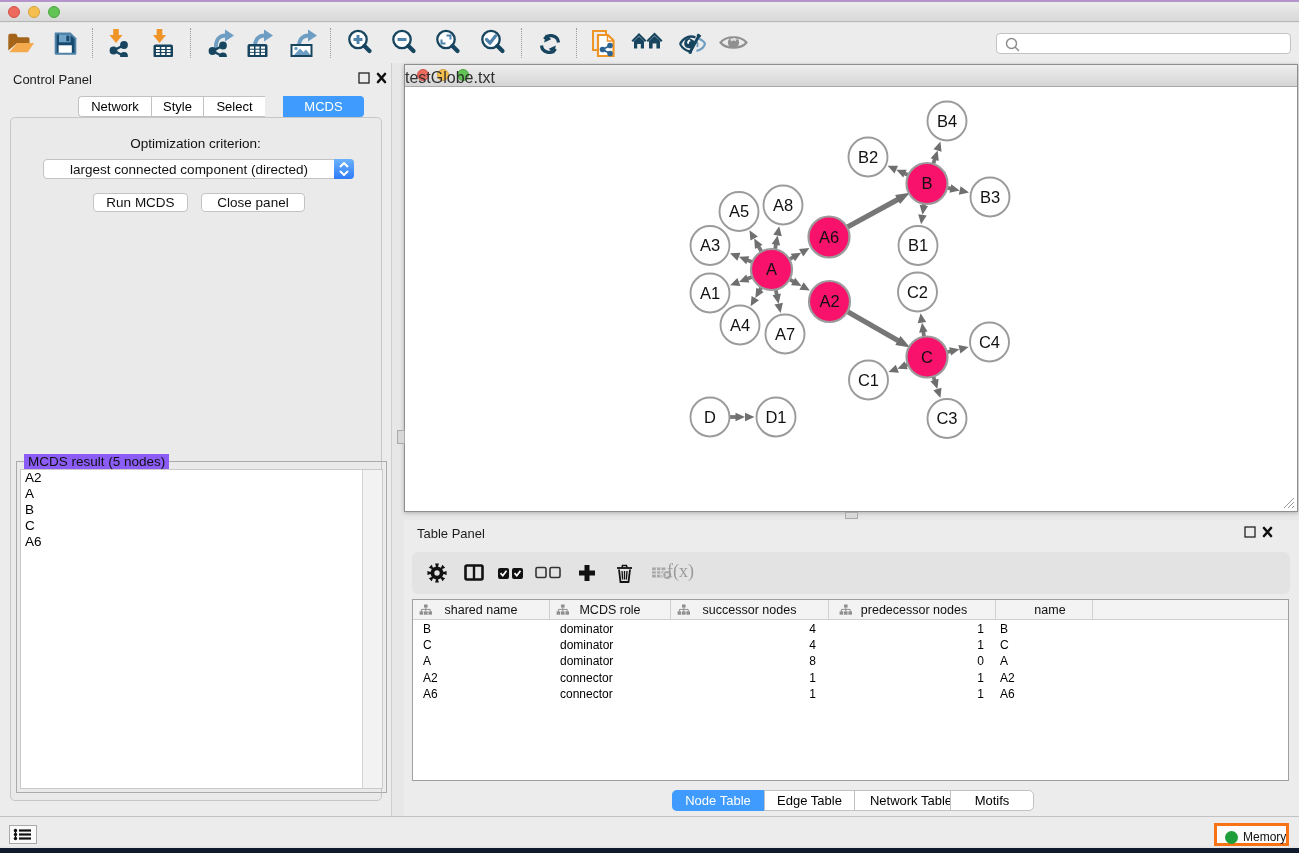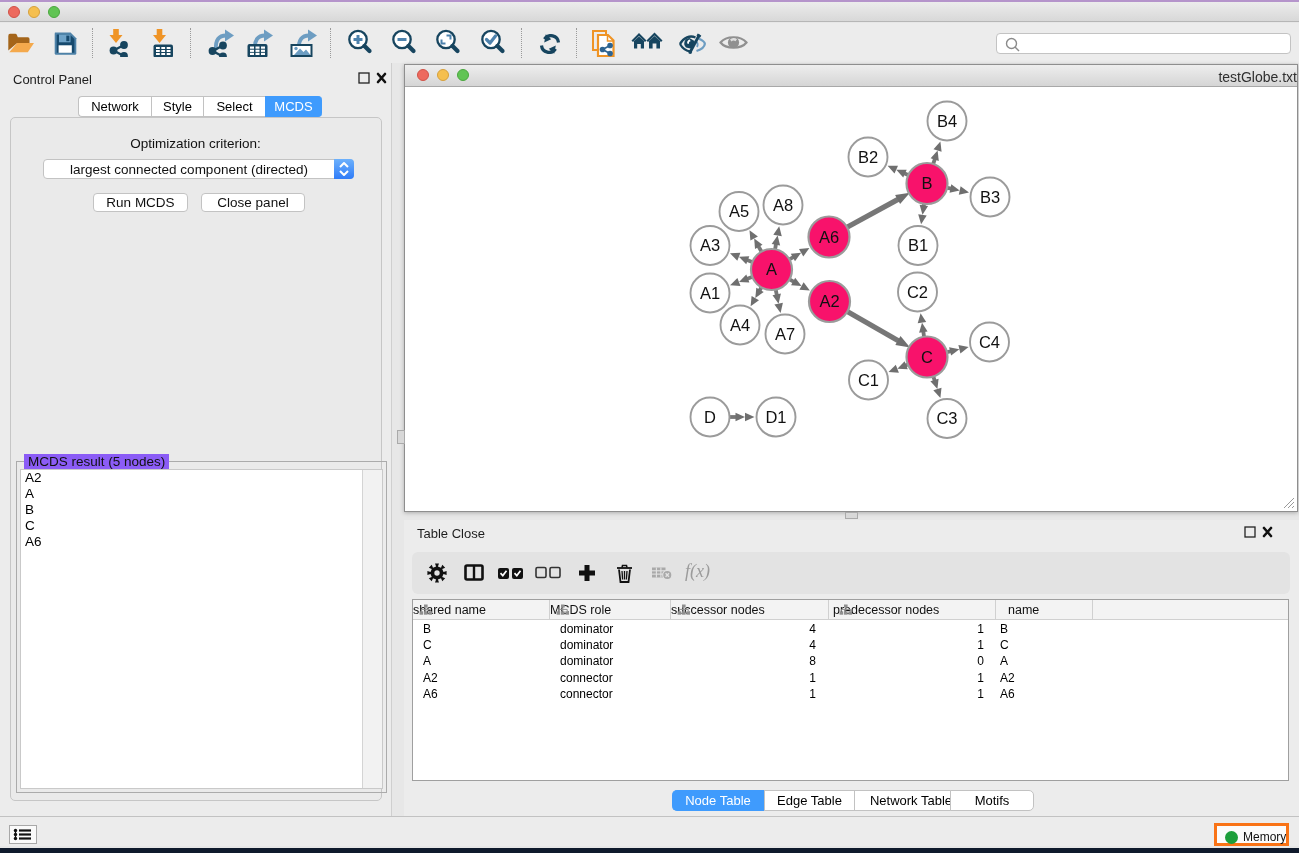--- a/index.html
+++ b/index.html
@@ -34,29 +34,29 @@
 #grpList{position:absolute;left:3px;top:7px;width:363px;height:320px;background:#fff;border:1px solid #c9c9c9}
 #grpList .it{font-size:13.5px;color:#000;padding-left:4px;height:16px;line-height:16px}
 #grpSb{position:absolute;right:0;top:0;width:20px;height:100%;background:#f2f2f2;border-left:1px solid #d4d4d4}
 
 #netwin{position:absolute;left:404px;top:1px;width:894px;height:448px;background:#fff;border:1px solid #8e8e8e;box-shadow:0 1px 4px rgba(0,0,0,.25)}
 #nwTbar{position:absolute;left:0;top:0;width:100%;height:22px;background:linear-gradient(180deg,#eeeeee,#d5d5d5);border-bottom:1px solid #a8a8a8}
 #nwTbar .r{left:12px;background:#ed6a5e;border:0.5px solid #d05248}
 #nwTbar .y{left:32px;background:#f5bf4f;border:0.5px solid #d6a03c}
 #nwTbar .g{left:52px;background:#61c454;border:0.5px solid #4aa73e}
 #nwTbar .tl{top:4px}
-#nwTitle{position:absolute;top:4px;left:0;width:100%;text-align:right;font-size:14px;color:#2f2f2f}
+#nwTitle{position:absolute;top:4px;left:0;width:100%;text-align:left;font-size:16px;color:#2f2f2f}
 #graphArea{position:absolute;left:0;top:22px;width:892px;height:424px;background:#fff}
 
 #tpanel{position:absolute;left:404px;top:457px;width:895px;height:296px;background:#ececec}
 #tpTitle{position:absolute;left:13px;top:6px;font-size:13px;color:#1d1d1d}
 #ttoolbar{position:absolute;left:8px;top:32px;width:878px;height:42px;background:#e3e3e3;border-radius:6px}
 #ttable{position:absolute;left:8px;top:79px;width:877px;height:182px;background:#fff;border:1px solid #9f9f9f}
 #thead{position:absolute;left:0;top:0;width:100%;height:20px;background:#f3f3f3;border-bottom:1px solid #d0d0d0}
-.thc{position:absolute;top:0;height:20px;border-right:1px solid #d0d0d0;font-size:12.5px;color:#111;line-height:20px}
+.thc{position:absolute;top:0;height:20px;border-right:1px solid #d0d0d0;font-size:12.5px;color:#111;text-align:center;line-height:20px}
 .sorti{position:absolute;left:6px;top:4px}
 .trow{position:absolute;left:0;width:100%;height:16px;font-size:12px;color:#000}
 .tc{position:absolute;top:1px;height:15px}
 .num{text-align:right}
 #btabs{position:absolute;left:268px;top:270px;height:21px}
 
 #statusbar{position:absolute;left:0;top:814px;width:1299px;height:30px;background:#ececec;border-top:1px solid #c2c2c2}
 #listBtn{position:absolute;left:9px;top:8px;width:28px;height:19px;background:#fafafa;border:1px solid #a8a8a8}
 #memBtn{position:absolute;left:1214px;top:6px;width:75px;height:23px;background:#fbfbfb;border:3px solid #f97316;font-size:12px;color:#111}
 #memDot{position:absolute;left:8px;top:5px;width:13px;height:13px;border-radius:50%;background:#1d9e3b}
@@ -213,21 +213,21 @@
     <div id="cpanel">
       <div id="cpTitle">Control Panel</div>
       <svg class="paneIcons" style="left:358px" width="30" height="12" viewBox="0 0 30 12">
           <rect x="1" y="1" width="10" height="10" fill="none" stroke="#222" stroke-width="1.3"></rect>
           <path d="M20 2 L27 10 M27 2 L20 10" stroke="#111" stroke-width="2.6" stroke-linecap="round"></path>
         </svg>
       <div id="cpTabs">
         <div class="seg" style="left:0;width:73px;border-left:1px solid #c2c2c2;border-radius:4px 0 0 4px">Network</div>
         <div class="seg" style="left:73px;width:52px;border-left:1px solid #c2c2c2">Style</div>
         <div class="seg" style="left:125px;width:62px;border-left:1px solid #c2c2c2">Select</div>
-        <div class="seg sel" style="left:187px;width:57px;border-radius:0 4px 4px 0">MCDS</div>
+        <div class="seg sel" style="left:205px;width:81px;border-radius:0 4px 4px 0">MCDS</div>
       </div>
       <div id="cpBody"></div>
       <div id="combo">
         <div id="comboTxt">largest connected component (directed)</div>
         <div id="comboBtn"><svg width="20" height="20" viewBox="0 0 20 20">
               <path d="M6 8 L10 4 L14 8" fill="none" stroke="#fff" stroke-width="2" stroke-linejoin="round"></path>
               <path d="M6 12 L10 16 L14 12" fill="none" stroke="#fff" stroke-width="2" stroke-linejoin="round"></path>
             </svg></div>
       </div>
       <div id="optLabel">Optimization criterion:</div>
@@ -353,21 +353,21 @@
 <text x="776" y="422.5" text-anchor="middle" font-size="16.5" fill="#111">D1</text>
         </svg>
         <svg style="position:absolute;right:2px;bottom:2px" width="12" height="12" viewBox="0 0 12 12">
             <path d="M11 1 L1 11 M11 5 L5 11 M11 9 L9 11" stroke="#9a9a9a" stroke-width="1"></path>
           </svg>
       </div>
     </div>
     <div class="stub" style="left:397px;top:367px;width:8px;height:14px"></div>
     <div class="stub" style="left:845px;top:449px;width:13px;height:7px"></div>
     <div id="tpanel">
-      <div id="tpTitle">Table Close</div>
+      <div id="tpTitle">Table Panel</div>
       <svg class="paneIcons" style="left:840px;top:6px" width="30" height="12" viewBox="0 0 30 12">
           <rect x="1" y="1" width="10" height="10" fill="none" stroke="#222" stroke-width="1.3"></rect>
           <path d="M20 2 L27 10 M27 2 L20 10" stroke="#111" stroke-width="2.6" stroke-linecap="round"></path>
         </svg>
       <div id="ttoolbar">
         <svg style="position:absolute;left:15px;top:11px" width="20" height="20" viewBox="0 0 20 20">
             <polygon points="8.0,0.4 12.0,0.4 10.9,3.5 14.0,4.8 15.3,1.8 18.2,4.7 15.2,6.0 16.5,9.1 19.6,8.0 19.6,12.0 16.5,10.9 15.2,14.0 18.2,15.3 15.3,18.2 14.0,15.2 10.9,16.5 12.0,19.6 8.0,19.6 9.1,16.5 6.0,15.2 4.7,18.2 1.8,15.3 4.8,14.0 3.5,10.9 0.4,12.0 0.4,8.0 3.5,9.1 4.8,6.0 1.8,4.7 4.7,1.8 6.0,4.8 9.1,3.5" fill="#111"></polygon>
             <circle cx="10" cy="10" r="2.7" fill="#e3e3e3"></circle>
           </svg>
         <svg style="position:absolute;left:52px;top:12px" width="20" height="17" viewBox="0 0 20 17">
@@ -401,21 +401,21 @@
             <rect x="1" y="2.5" width="13.5" height="10" fill="#a9a9a9"></rect>
             <g stroke="#e3e3e3" stroke-width="1.1">
               <line x1="1" y1="5.8" x2="14.5" y2="5.8"></line>
               <line x1="1" y1="9.1" x2="14.5" y2="9.1"></line>
               <line x1="5.4" y1="2.5" x2="5.4" y2="12.5"></line>
               <line x1="9.9" y1="2.5" x2="9.9" y2="12.5"></line>
             </g>
             <circle cx="16.3" cy="10" r="4.6" fill="#a9a9a9" stroke="#e3e3e3" stroke-width="1.1"></circle>
             <path d="M14.6 8.3 L18 11.7 M18 8.3 L14.6 11.7" stroke="#e3e3e3" stroke-width="1.4"></path>
           </svg>
-        <div style="position:absolute;left:273px;top:9px;font-family:'Liberation Serif',serif;font-style:italic;font-size:18px;color:#9b9b9b">f(x)</div>
+        <div style="position:absolute;left:255px;top:9px;font-family:'Liberation Serif',serif;font-size:18px;color:#9b9b9b">f(x)</div>
       </div>
       <div id="ttable">
         <div id="thead">
           <div class="thc" style="left:0px;width:137px"><svg class="sorti" width="14" height="12" viewBox="0 0 14 12">
                 <g fill="#8f8f8f">
                   <rect x="5" y="0.5" width="3.6" height="3.1"></rect>
                   <rect x="0.6" y="7.3" width="3.6" height="3.4"></rect>
                   <rect x="5" y="7.3" width="3.6" height="3.4"></rect>
                   <rect x="9.4" y="7.3" width="3.6" height="3.4"></rect>
                 </g>

